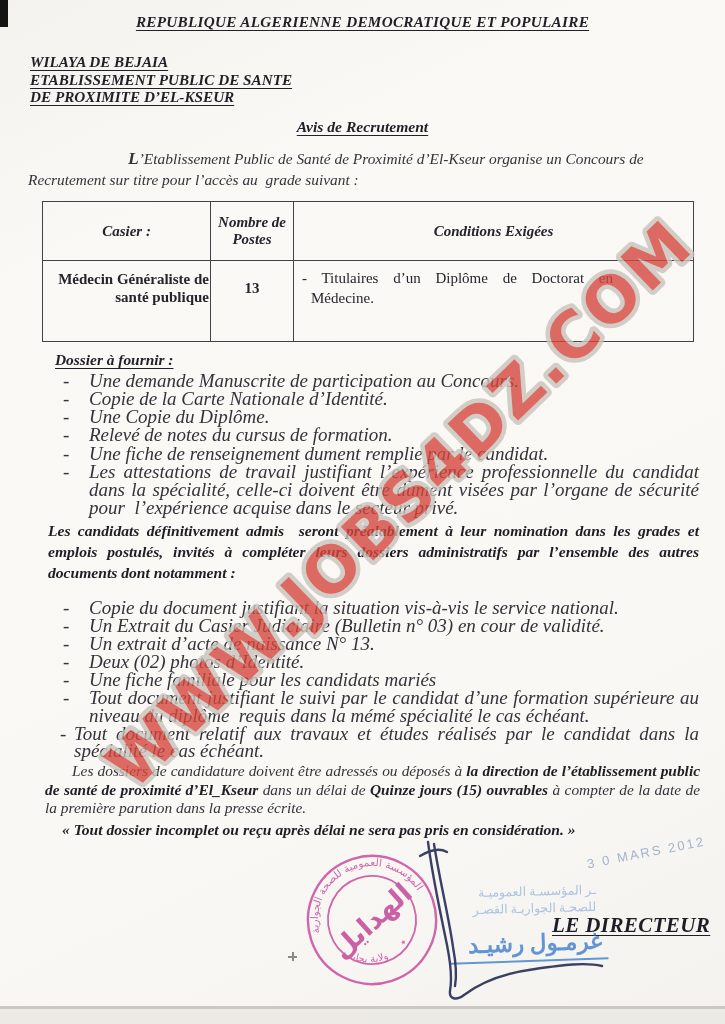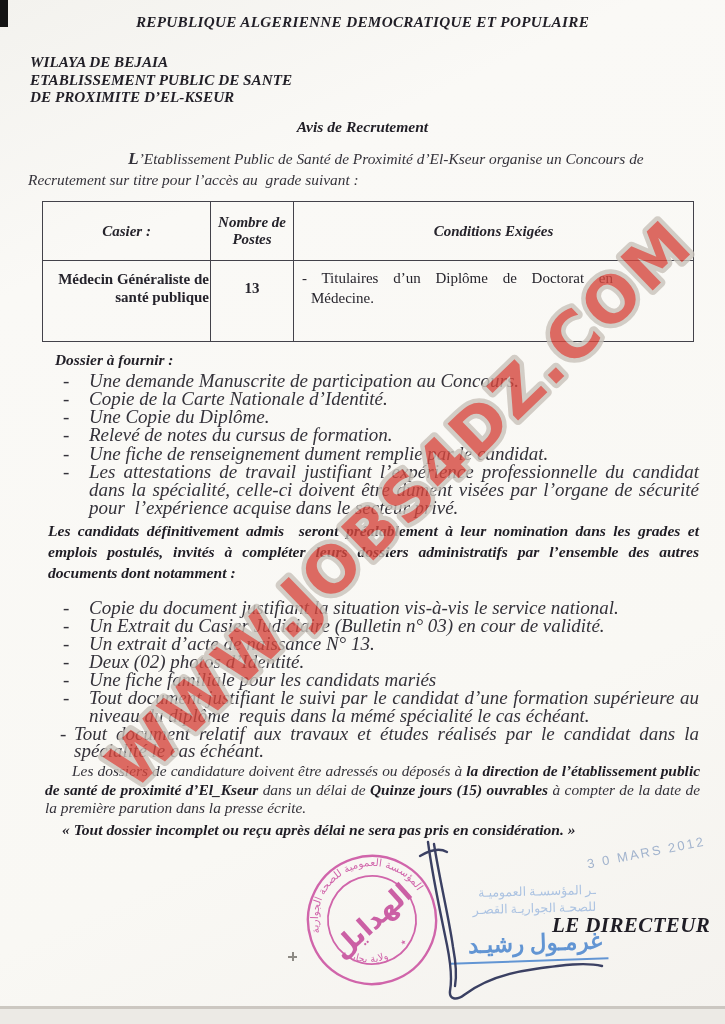--- a/index.html
+++ b/index.html
@@ -3,21 +3,21 @@
 <meta charset="utf-8">
 <style>
   html,body{margin:0;padding:0;background:#d8d5d0;}
   .page{position:relative;width:725px;height:1024px;overflow:hidden;
         background:linear-gradient(155deg,#f3f2ee 0%,#faf9f6 22%,#f9f8f4 70%,#f4f2ee 100%);
         font-family:"Liberation Serif", serif;color:#34323a;}
   .content{position:relative;z-index:1;}
   
   .black-strip{position:absolute;left:0;top:0;width:8px;height:27px;background:#141414;z-index:4;}
   .title{margin:0;padding-top:13px;text-align:center;font-size:15.2px;font-weight:700;font-style:italic;letter-spacing:.3px;color:#211f27;}
-  .u{text-underline-offset:3px;text-decoration-thickness:1.4px;}
+  .u{text-decoration:underline;text-underline-offset:3px;text-decoration-thickness:1.4px;}
   .org{margin:22px 0 0 30px;font-weight:700;font-style:italic;font-size:15.2px;line-height:17.6px;color:#211f27;}
   .avis{margin-top:12px;text-align:center;font-weight:700;font-style:italic;font-size:15.6px;color:#211f27;}
   
   .intro{margin:12px 57px 0 28px;font-style:italic;font-size:15.4px;line-height:21px;text-indent:100px;}
   .intro .lead{font-weight:700;font-size:17.5px;}
   
   table.rec{margin:11px 0 0 42px;border-collapse:collapse;width:651px;table-layout:fixed;}
   table.rec th,table.rec td{border:1.7px solid #43424a;overflow:hidden;}
   table.rec th{height:54px;font-style:italic;font-weight:700;font-size:15px;line-height:16.4px;padding:2px;text-align:center;vertical-align:middle;color:#26242c;}
   table.rec td{height:60px;vertical-align:top;font-size:15px;color:#26242c;}

